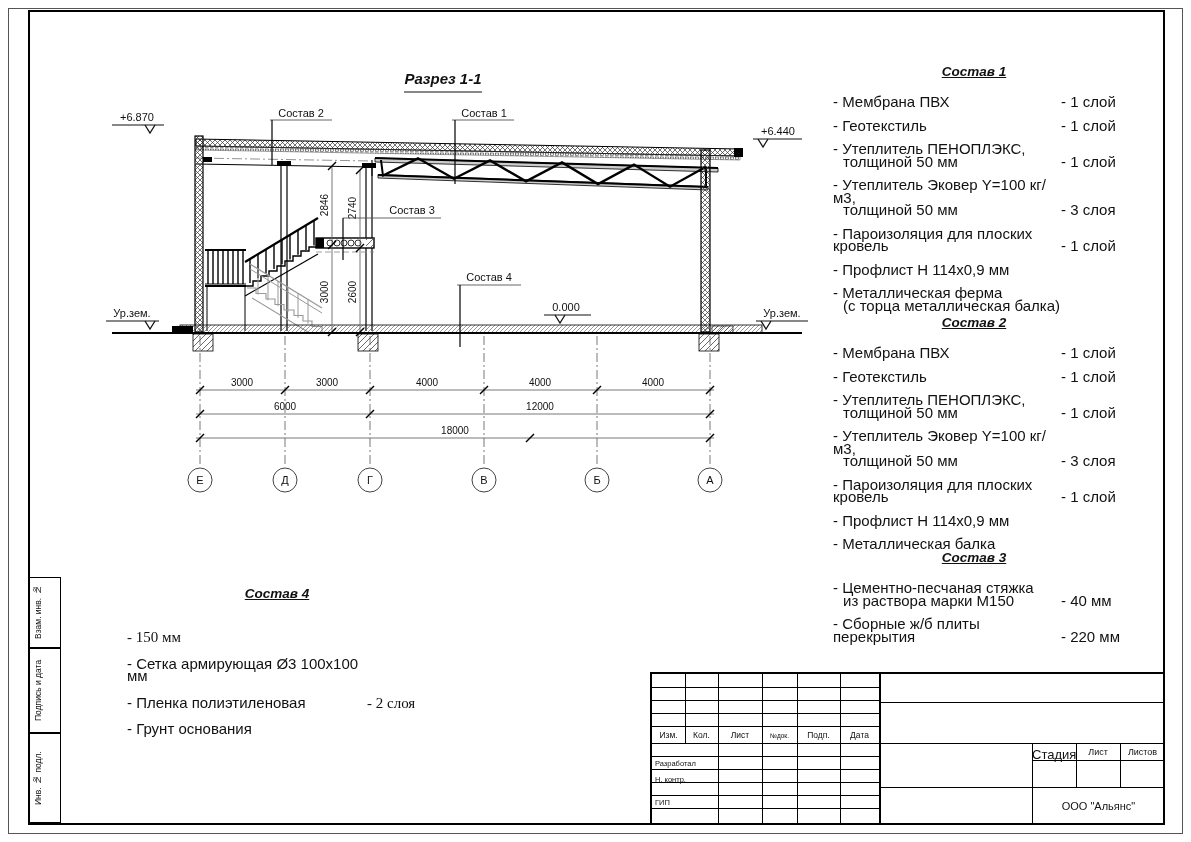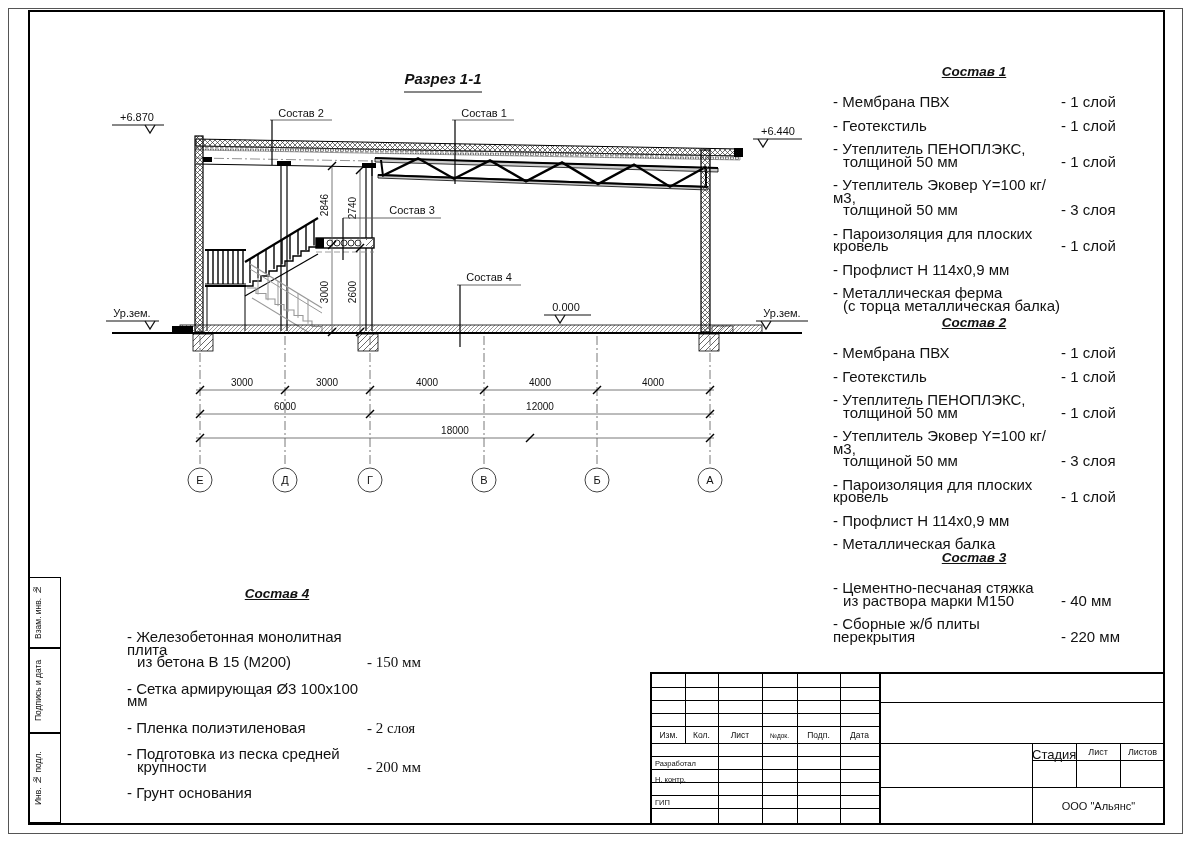--- a/index.html
+++ b/index.html
@@ -402,46 +402,35 @@
           </div>
           <div class="val">- 220 мм</div>
         </div>
     </div>
   </div>
 
   <div class="abs sostav s4" style="left:127px;top:586px;width:300px">
     <h3>Состав 4</h3>
     <div class="slist">
       <div class="li">
-          <div class="nm">
-            <div>- Железобетонная  монолитная плита</div>
-            <div class="l2">из бетона В 15 (М200)</div>
-          </div>
           <div class="val">- 150 мм</div>
         </div>
       <div class="li">
           <div class="nm">
             <div>- Сетка армирующая Ø3 100х100 мм</div>
             <div class="l2"></div>
           </div>
           <div class="val"></div>
         </div>
       <div class="li">
           <div class="nm">
             <div>- Пленка полиэтиленовая</div>
             <div class="l2"></div>
           </div>
           <div class="val">- 2 слоя</div>
-        </div>
-      <div class="li">
-          <div class="nm">
-            <div>- Подготовка из песка средней</div>
-            <div class="l2">крупности</div>
-          </div>
-          <div class="val">- 200 мм</div>
         </div>
       <div class="li">
           <div class="nm">
             <div>- Грунт основания</div>
             <div class="l2"></div>
           </div>
           <div class="val"></div>
         </div>
     </div>
   </div>

